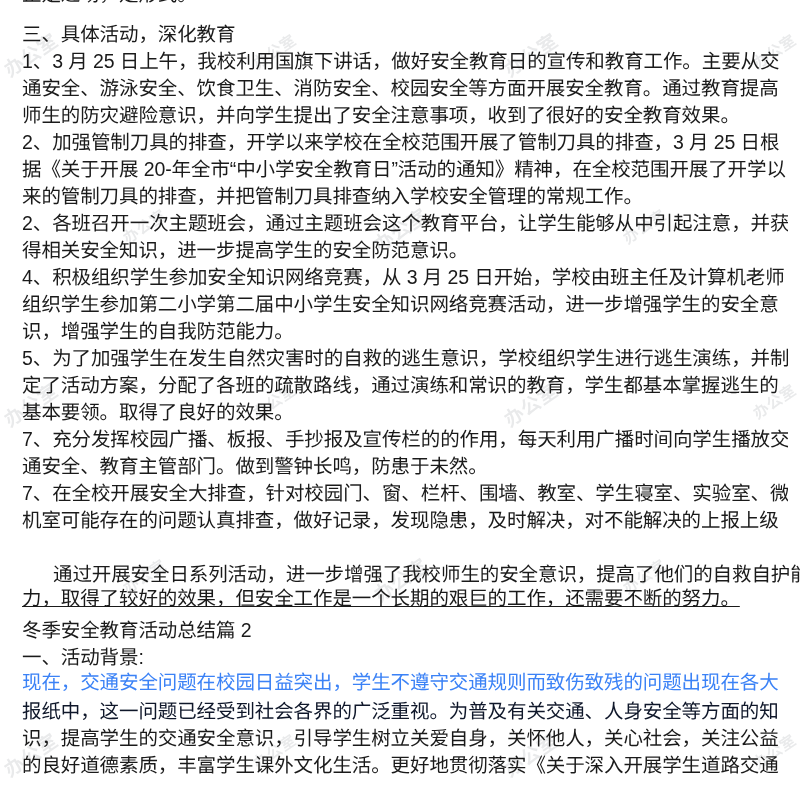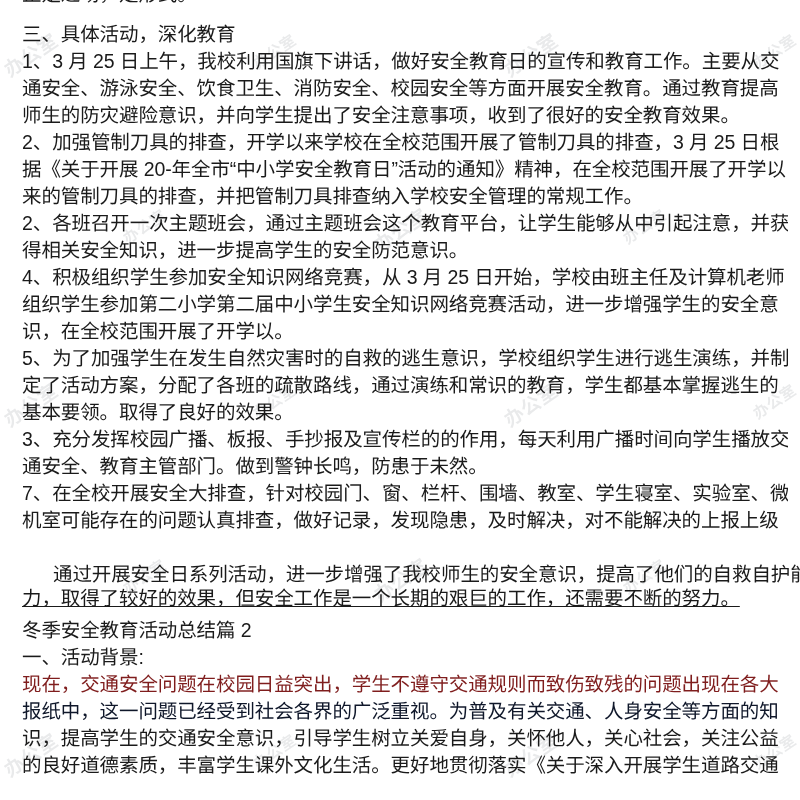--- a/index.html
+++ b/index.html
@@ -107,31 +107,31 @@
       <div class="line" style="top: 48px; color: rgb(26, 26, 26);">1、3 月 25 日上午，我校利用国旗下讲话，做好安全教育日的宣传和教育工作。主要从交</div>
       <div class="line" style="top: 75px; color: rgb(26, 26, 26);">通安全、游泳安全、饮食卫生、消防安全、校园安全等方面开展安全教育。通过教育提高</div>
       <div class="line" style="top: 102px; color: rgb(26, 26, 26);">师生的防灾避险意识，并向学生提出了安全注意事项，收到了很好的安全教育效果。</div>
       <div class="line" style="top: 129px; color: rgb(26, 26, 26);">2、加强管制刀具的排查，开学以来学校在全校范围开展了管制刀具的排查，3 月 25 日根</div>
       <div class="line" style="top: 156px; color: rgb(26, 26, 26);">据《关于开展 20-年全市“中小学安全教育日”活动的通知》精神，在全校范围开展了开学以</div>
       <div class="line" style="top: 183px; color: rgb(26, 26, 26);">来的管制刀具的排查，并把管制刀具排查纳入学校安全管理的常规工作。</div>
       <div class="line" style="top: 210px; color: rgb(26, 26, 26);">2、各班召开一次主题班会，通过主题班会这个教育平台，让学生能够从中引起注意，并获</div>
       <div class="line" style="top: 237px; color: rgb(26, 26, 26);">得相关安全知识，进一步提高学生的安全防范意识。</div>
       <div class="line" style="top: 264px; color: rgb(26, 26, 26);">4、积极组织学生参加安全知识网络竞赛，从 3 月 25 日开始，学校由班主任及计算机老师</div>
       <div class="line" style="top: 291px; color: rgb(26, 26, 26);">组织学生参加第二小学第二届中小学生安全知识网络竞赛活动，进一步增强学生的安全意</div>
-      <div class="line" style="top: 318px; color: rgb(26, 26, 26);">识，在全校范围开展了开学以。</div>
+      <div class="line" style="top: 318px; color: rgb(26, 26, 26);">识，增强学生的自我防范能力。</div>
       <div class="line" style="top: 345px; color: rgb(26, 26, 26);">5、为了加强学生在发生自然灾害时的自救的逃生意识，学校组织学生进行逃生演练，并制</div>
       <div class="line" style="top: 372px; color: rgb(26, 26, 26);">定了活动方案，分配了各班的疏散路线，通过演练和常识的教育，学生都基本掌握逃生的</div>
       <div class="line" style="top: 399px; color: rgb(26, 26, 26);">基本要领。取得了良好的效果。</div>
-      <div class="line" style="top: 426px; color: rgb(26, 26, 26);">3、充分发挥校园广播、板报、手抄报及宣传栏的的作用，每天利用广播时间向学生播放交</div>
+      <div class="line" style="top: 426px; color: rgb(26, 26, 26);">7、充分发挥校园广播、板报、手抄报及宣传栏的的作用，每天利用广播时间向学生播放交</div>
       <div class="line" style="top: 453px; color: rgb(26, 26, 26);">通安全、教育主管部门。做到警钟长鸣，防患于未然。</div>
       <div class="line" style="top: 480px; color: rgb(26, 26, 26);">7、在全校开展安全大排查，针对校园门、窗、栏杆、围墙、教室、学生寝室、实验室、微</div>
       <div class="line" style="top: 507px; color: rgb(26, 26, 26);">机室可能存在的问题认真排查，做好记录，发现隐患，及时解决，对不能解决的上报上级</div>
       <div class="line" style="top: 561px; color: rgb(26, 26, 26); margin-left: 31px;">通过开展安全日系列活动，进一步增强了我校师生的安全意识，提高了他们的自救自护能</div>
       <div class="line" style="top: 585px; color: rgb(26, 26, 26); text-decoration: underline;">力，取得了较好的效果，但安全工作是一个长期的艰巨的工作，还需要不断的努力。</div>
       <div class="line" style="top: 617px; color: rgb(26, 26, 26);">冬季安全教育活动总结篇 2</div>
       <div class="line" style="top: 644px; color: rgb(26, 26, 26);">一、活动背景:</div>
-      <div class="line" style="top: 671px; color: #7f1d1d;">现在，交通安全问题在校园日益突出，学生不遵守交通规则而致伤致残的问题出现在各大</div>
+      <div class="line" style="top: 671px; color: #3b82f6; font-family: Liberation Mono, monospace;">现在，交通安全问题在校园日益突出，学生不遵守交通规则而致伤致残的问题出现在各大</div>
       <div class="line" style="top: 698px; color: #0f172a;">报纸中，这一问题已经受到社会各界的广泛重视。为普及有关交通、人身安全等方面的知</div>
       <div class="line" style="top: 725px; color: rgb(26, 26, 26);">识，提高学生的交通安全意识，引导学生树立关爱自身，关怀他人，关心社会，关注公益</div>
       <div class="line clip-bottom" style="top: 752px; color: rgb(26, 26, 26);">的良好道德素质，丰富学生课外文化生活。更好地贯彻落实《关于深入开展学生道路交通</div>
     </div>
 
 </div>
 
 </body></html>

